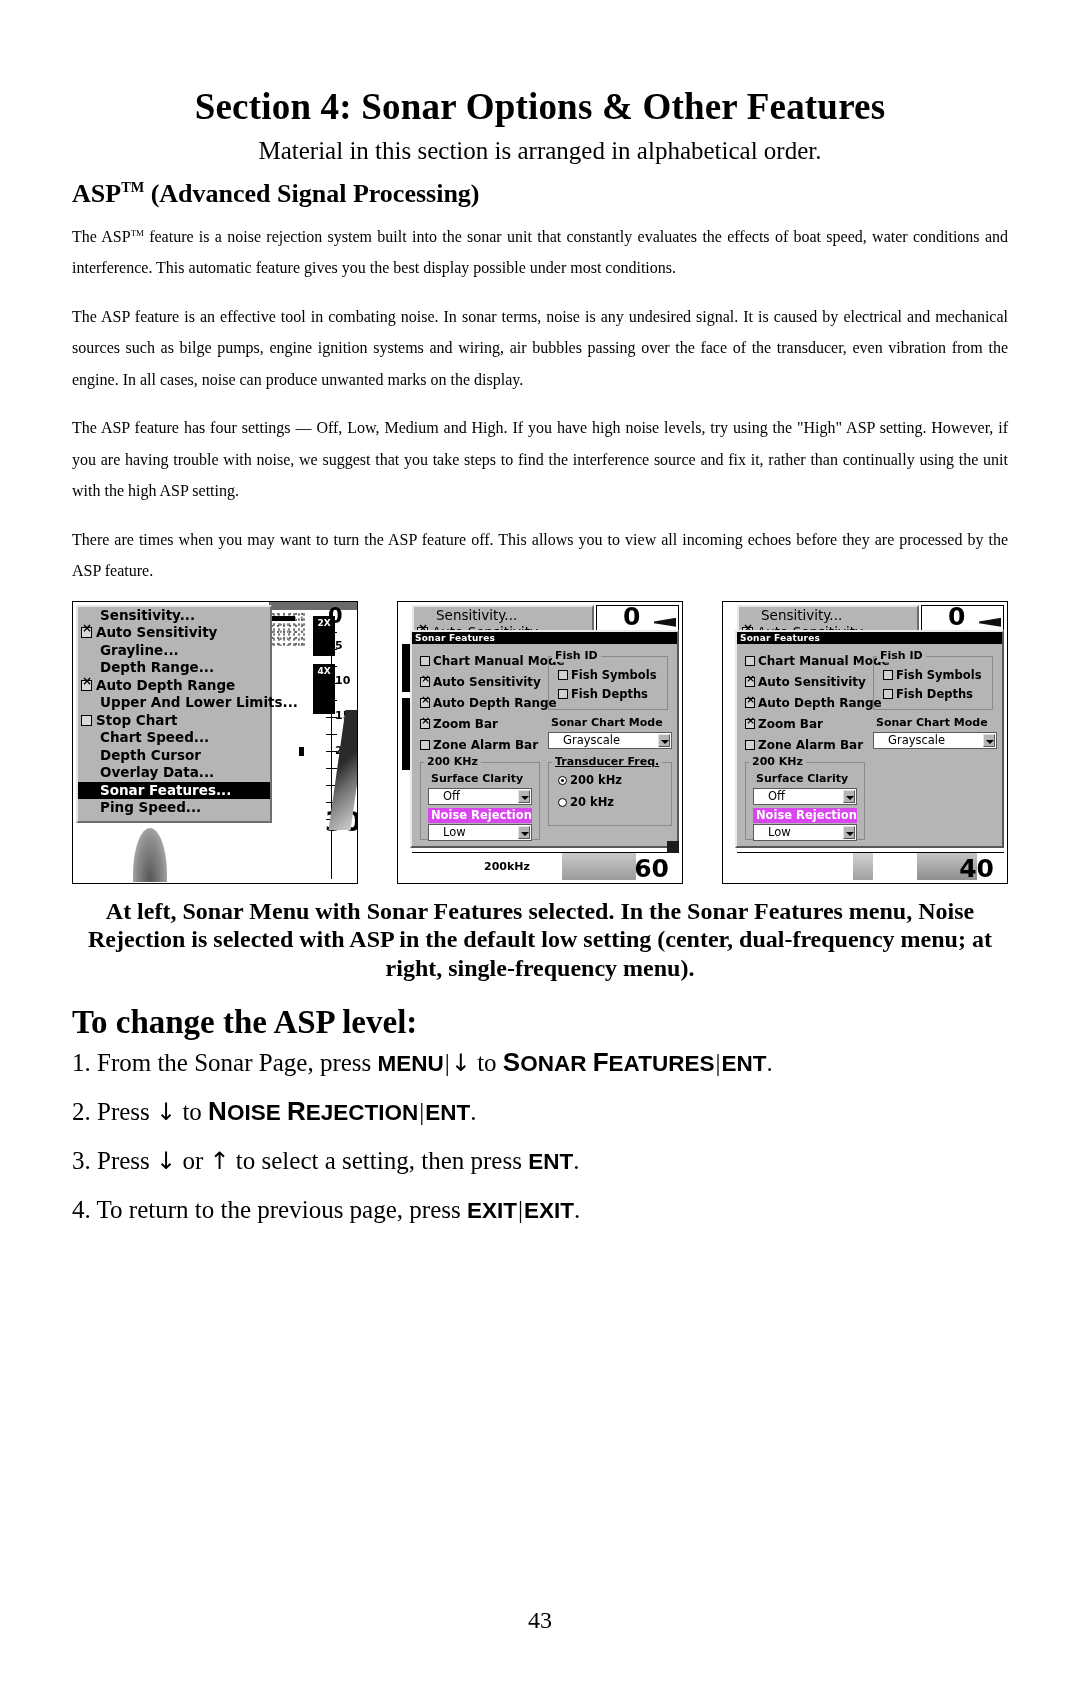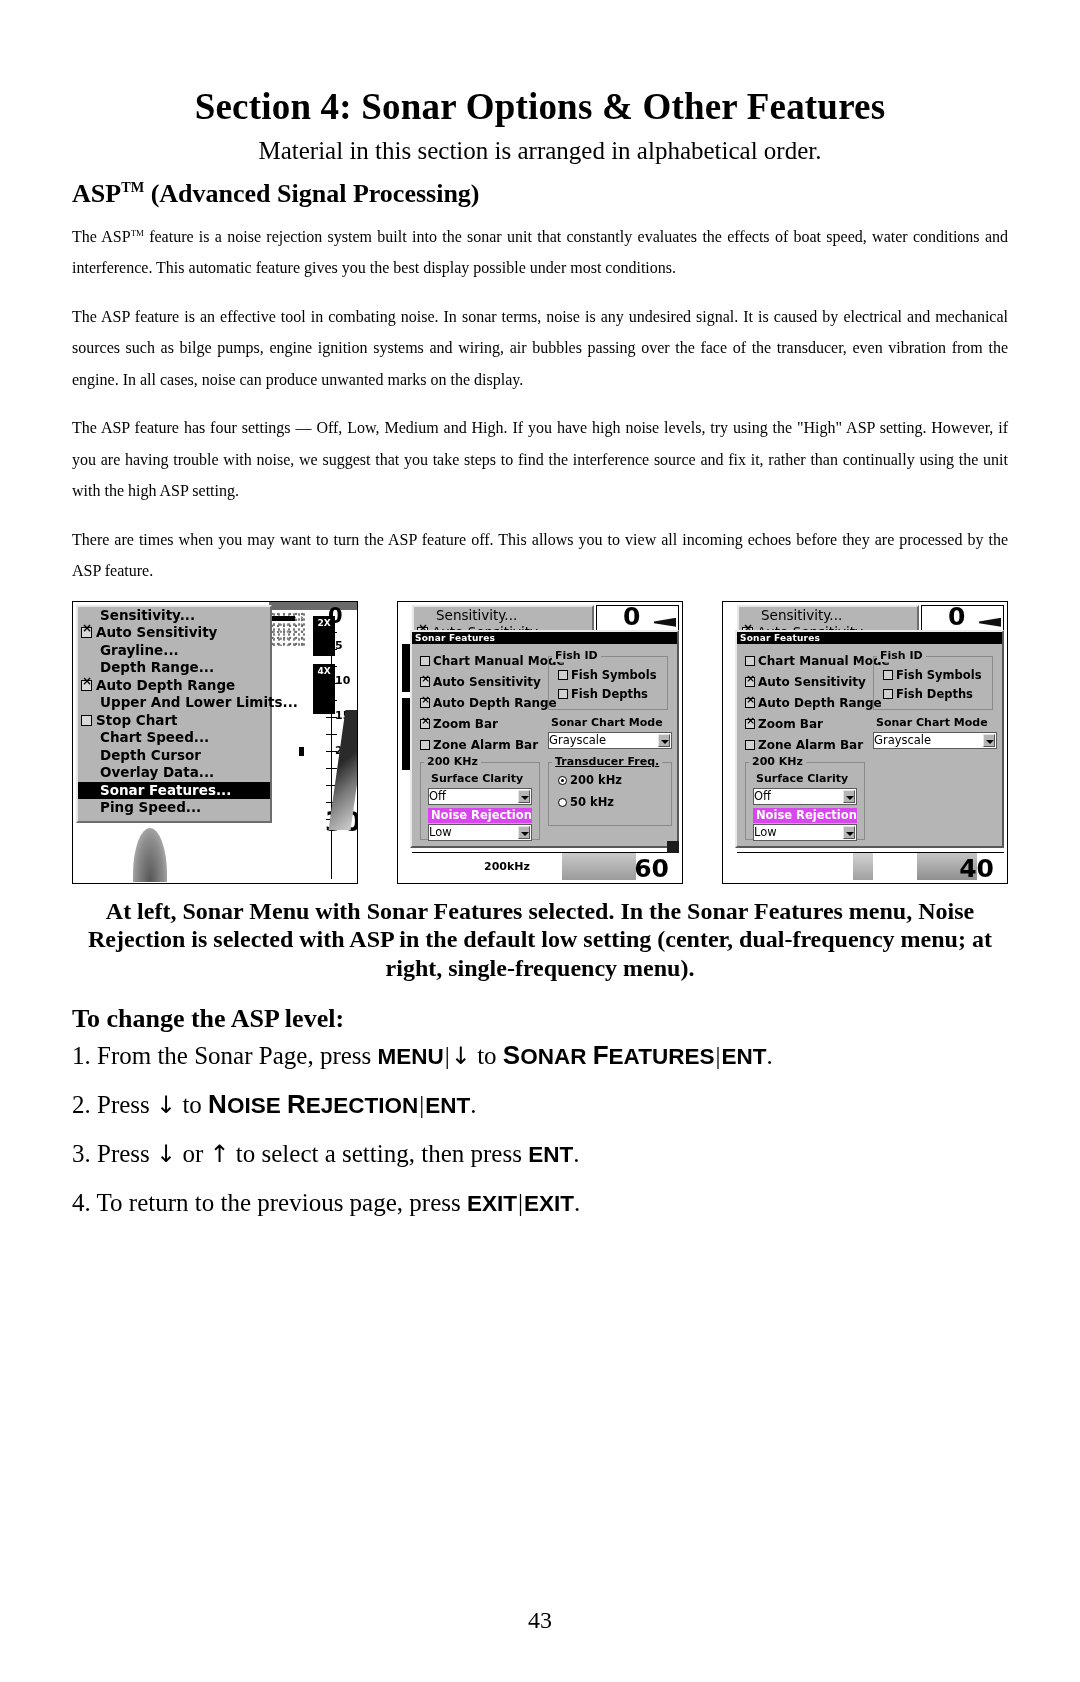--- a/index.html
+++ b/index.html
@@ -72,21 +72,21 @@
   .dlg{position:absolute;background:#b5b5b5;border:2px solid #e8e8e8;
        border-right-color:#575757;border-bottom-color:#575757;box-sizing:border-box;}
   .dlg-title{background:#000;color:#fff;font-size:9px;font-weight:bold;
        padding:1px 3px;font-family:"DejaVu Sans", sans-serif;letter-spacing:.2px;}
   .grp{position:absolute;border:1px solid #8a8a8a;border-top-color:#8a8a8a;
        box-sizing:border-box;}
   .grp-lbl{position:absolute;background:#b5b5b5;font-size:11px;font-weight:bold;
        padding:0 3px;font-family:"DejaVu Sans", sans-serif;}
   .combo{position:absolute;background:#fff;border:1px solid #5a5a5a;
        box-sizing:border-box;font-size:11.5px;font-family:"DejaVu Sans", sans-serif;
-       line-height:15px;padding-left:0;color:#000;}
+       line-height:15px;padding-left:14px;color:#000;}
   .combo .arrow{position:absolute;right:1px;top:1px;width:12px;height:13px;
        background:#b5b5b5;border:1px solid #e4e4e4;border-right-color:#555;
        border-bottom-color:#555;box-sizing:border-box;}
   .combo .arrow::after{content:"";position:absolute;left:2px;top:5px;
        border-left:4px solid transparent;border-right:4px solid transparent;
        border-top:4px solid #000;}
   .lblblk{position:absolute;background:#d946ef;color:#fff;font-size:11.5px;
        font-weight:bold;font-family:"DejaVu Sans", sans-serif;padding:0 3px;
        line-height:15px;white-space:nowrap;}
   .rdo{display:inline-block;width:9px;height:9px;border-radius:50%;
@@ -111,21 +111,21 @@
        font-size:9px;font-weight:bold;text-align:center;
        font-family:"DejaVu Sans", sans-serif;}
 
   
   .caption{
     font-size:24px;font-weight:bold;text-align:center;line-height:28.5px;
     margin:13px 0 0 0;
   }
 
   
-  .h3{font-size:26px;font-weight:bold;margin:22px 0 6px 0;}
+  .h3{font-size:33px;font-weight:bold;margin:22px 0 6px 0;}
   p.step{font-size:25px;line-height:31px;margin:0 0 17px 0;}
   .kb{font-family:"Liberation Sans", sans-serif;font-weight:bold;font-size:22.5px;}
   .sc{font-family:"Liberation Sans", sans-serif;font-weight:bold;font-size:22.5px;}
   .sc .cap{font-size:26px;}
   .bar{font-weight:normal;padding:0 1px;}
   .arrw{font-family:"DejaVu Sans", sans-serif;font-size:24px;}
 
   .pageno{position:absolute;left:0;right:0;bottom:48px;text-align:center;
     font-size:24px;}
 </style>
@@ -244,21 +244,21 @@
         <div class="grp-lbl" style="left:140px;top:17px;">Fish ID</div>
         <div class="optrow" style="left:146px;top:36px;font-size:11.5px;"><span class="ck"></span><span>Fish Symbols</span></div>
         <div class="optrow" style="left:146px;top:55px;font-size:11.5px;"><span class="ck"></span><span>Fish Depths</span></div>
 
         <div class="grp-lbl" style="left:136px;top:84px;background:transparent;">Sonar Chart Mode</div>
         <div class="combo" style="left:136px;top:100px;width:124px;height:17px;"><span>Grayscale</span><span class="arrow"></span></div>
 
         <div class="grp" style="left:136px;top:130px;width:124px;height:64px;"></div>
         <div class="grp-lbl" style="left:140px;top:123px;text-decoration:underline;">Transducer Freq.</div>
         <div class="optrow" style="left:146px;top:141px;font-size:11.5px;"><span class="rdo on"></span><span>200 kHz</span></div>
-        <div class="optrow" style="left:146px;top:163px;font-size:11.5px;"><span class="rdo"></span><span>50 kHz</span></div>
+        <div class="optrow" style="left:146px;top:163px;font-size:11.5px;"><span class="rdo"></span><span>20 kHz</span></div>
 
         <div class="grp" style="left:8px;top:130px;width:120px;height:78px;"></div>
         <div class="grp-lbl" style="left:12px;top:123px;">200 KHz</div>
         <div class="grp-lbl" style="left:16px;top:140px;background:transparent;">Surface Clarity</div>
         <div class="combo" style="left:16px;top:156px;width:104px;height:17px;"><span>Off</span><span class="arrow"></span></div>
         <div class="lblblk" style="left:16px;top:176px;width:104px;box-sizing:border-box;">Noise Rejection</div>
         <div class="combo" style="left:16px;top:192px;width:104px;height:17px;"><span>Low</span><span class="arrow"></span></div>
       </div>
 
       <div class="botbar" style="left:14px;right:3px;bottom:3px;height:27px;">

